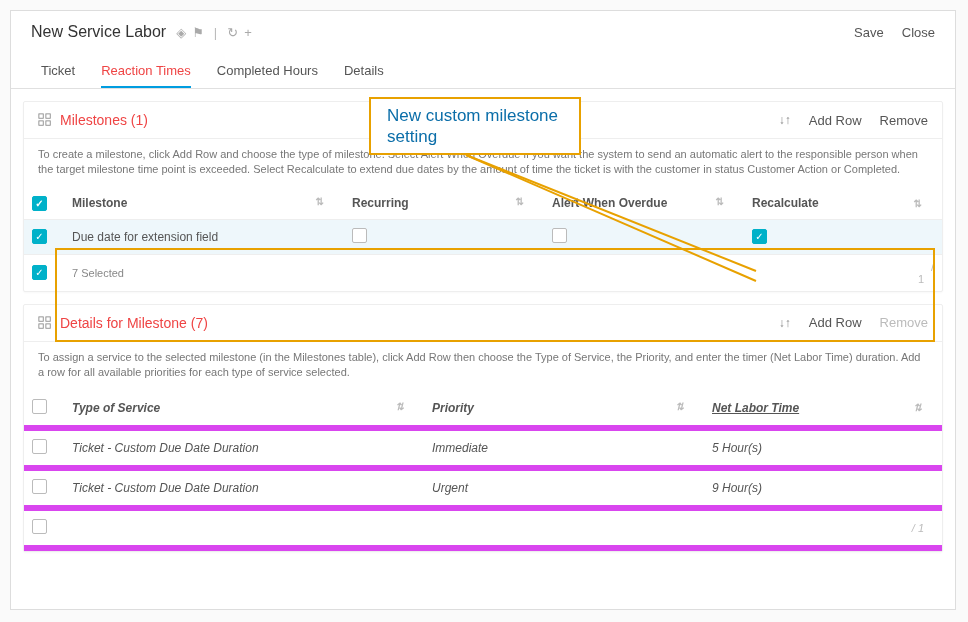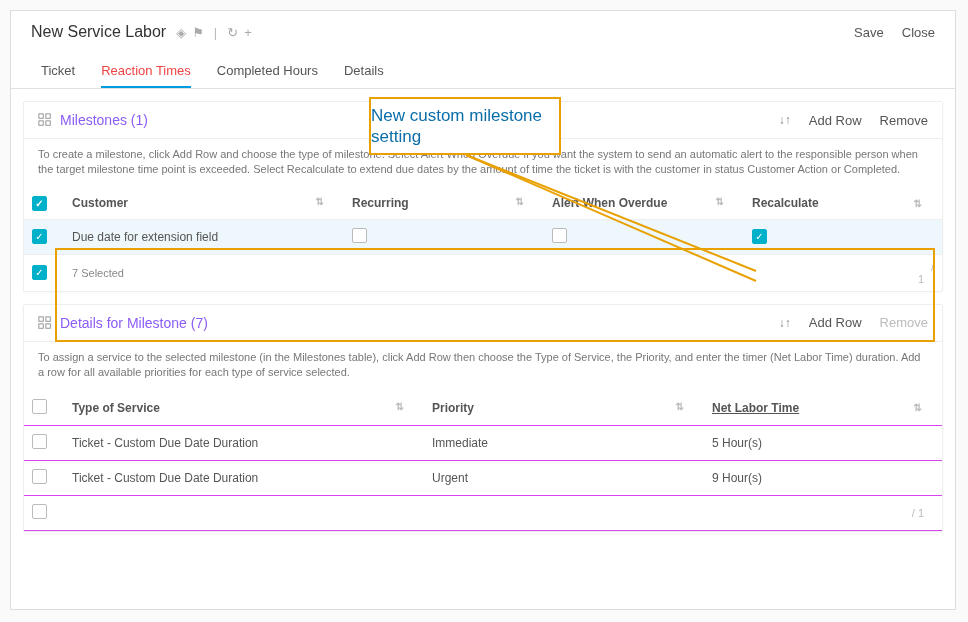--- a/index.html
+++ b/index.html
@@ -74,21 +74,21 @@
     padding: 10px 14px;
     border-bottom: 1px solid #eee;
   }
   .section-icon {
     width: 14px; height: 14px;
     display: inline-block;
     color: #888;
     margin-right: 8px;
   }
   .section-title {
-    color: #8b5cf6;
+    color: #ef4444;
     font-size: 14px;
   }
   .section-actions {
     margin-left: auto;
     display: flex;
     align-items: center;
     gap: 18px;
     color: #555;
     font-size: 13px;
   }
@@ -161,37 +161,38 @@
   .d-table col.dc-chk  { width: 40px; }
   .d-table col.dc-type { width: 360px; }
   .d-table col.dc-prio { width: 280px; }
   .d-table col.dc-time { width: 180px; }
   .d-table col.dc-end  { width: auto; }
   .d-table th, .d-table td {
     text-align: left;
     padding: 8px 8px;
     font-size: 12px;
     color: #555;
-    border-bottom: 1px solid #d946ef;
+    border-bottom: 6px solid #d946ef;
+    font-style: italic;
   }
   .d-table th { font-weight: bold; }
   .underline { text-decoration: underline; margin-top: 40px; }
 
   .disabled { color: #bbb; }
 
   
   .callout-box {
     position: absolute;
     top: 86px;
     left: 358px;
-    width: 192px;
+    width: 212px;
     height: 58px;
     border: 2px solid #e8a100;
     background: #fff;
-    padding: 7px 0;
+    padding: 7px 16px;
     z-index: 50;
     display: flex;
     align-items: center;
   }
   .callout-text {
     color: #0b6ea9;
     font-size: 17px;
     line-height: 1.25;
   }
   .callout-highlight {
@@ -272,21 +273,21 @@
         <col class="c-chk">
           <col class="c-ms">
           <col class="c-rec">
           <col class="c-alert">
           <col class="c-recal">
           <col class="c-end">
       </colgroup>
       <tbody>
           <tr>
         <th><span class="chk checked">✓</span></th>
-        <th><span>Customer</span><span class="col-sort">⇅</span></th>
+        <th><span>Milestone</span><span class="col-sort">⇅</span></th>
         <th><span>Recurring</span><span class="col-sort">⇅</span></th>
         <th><span>Alert When Overdue</span><span class="col-sort">⇅</span></th>
         <th><span>Recalculate</span></th>
         <th>
               <span class="col-sort">⇅</span>
             </th>
       </tr>
       <tr class="data-row">
         <td><span class="chk checked">✓</span></td>
         <td><span>Due date for extension field</span></td>

